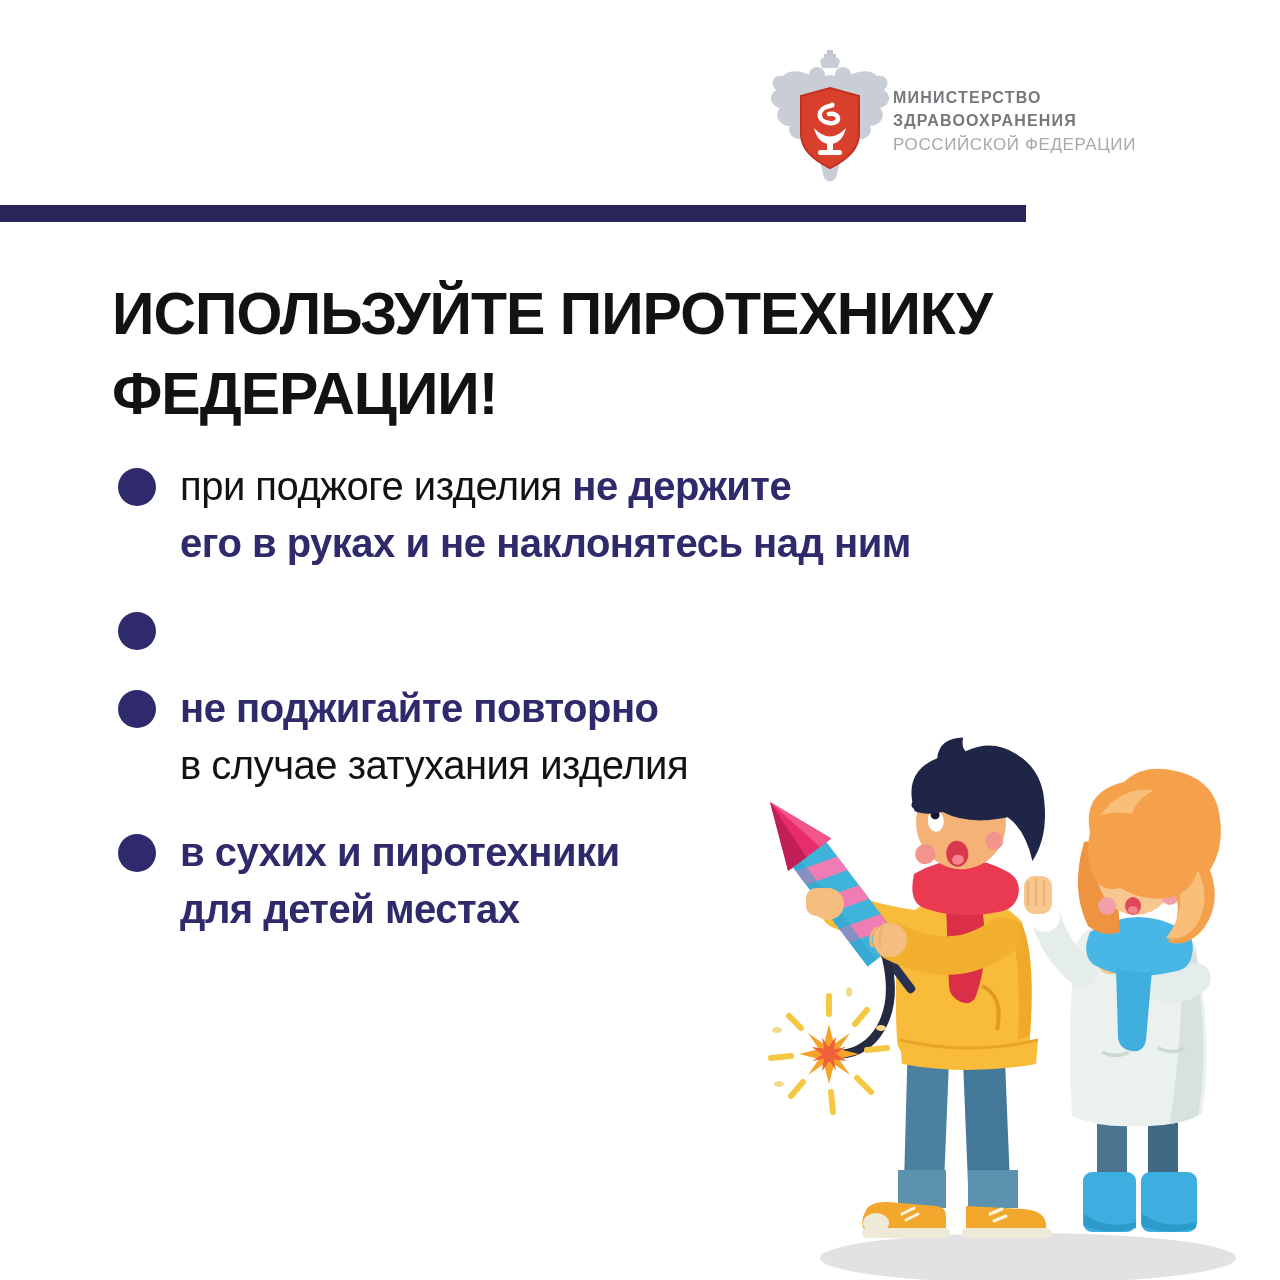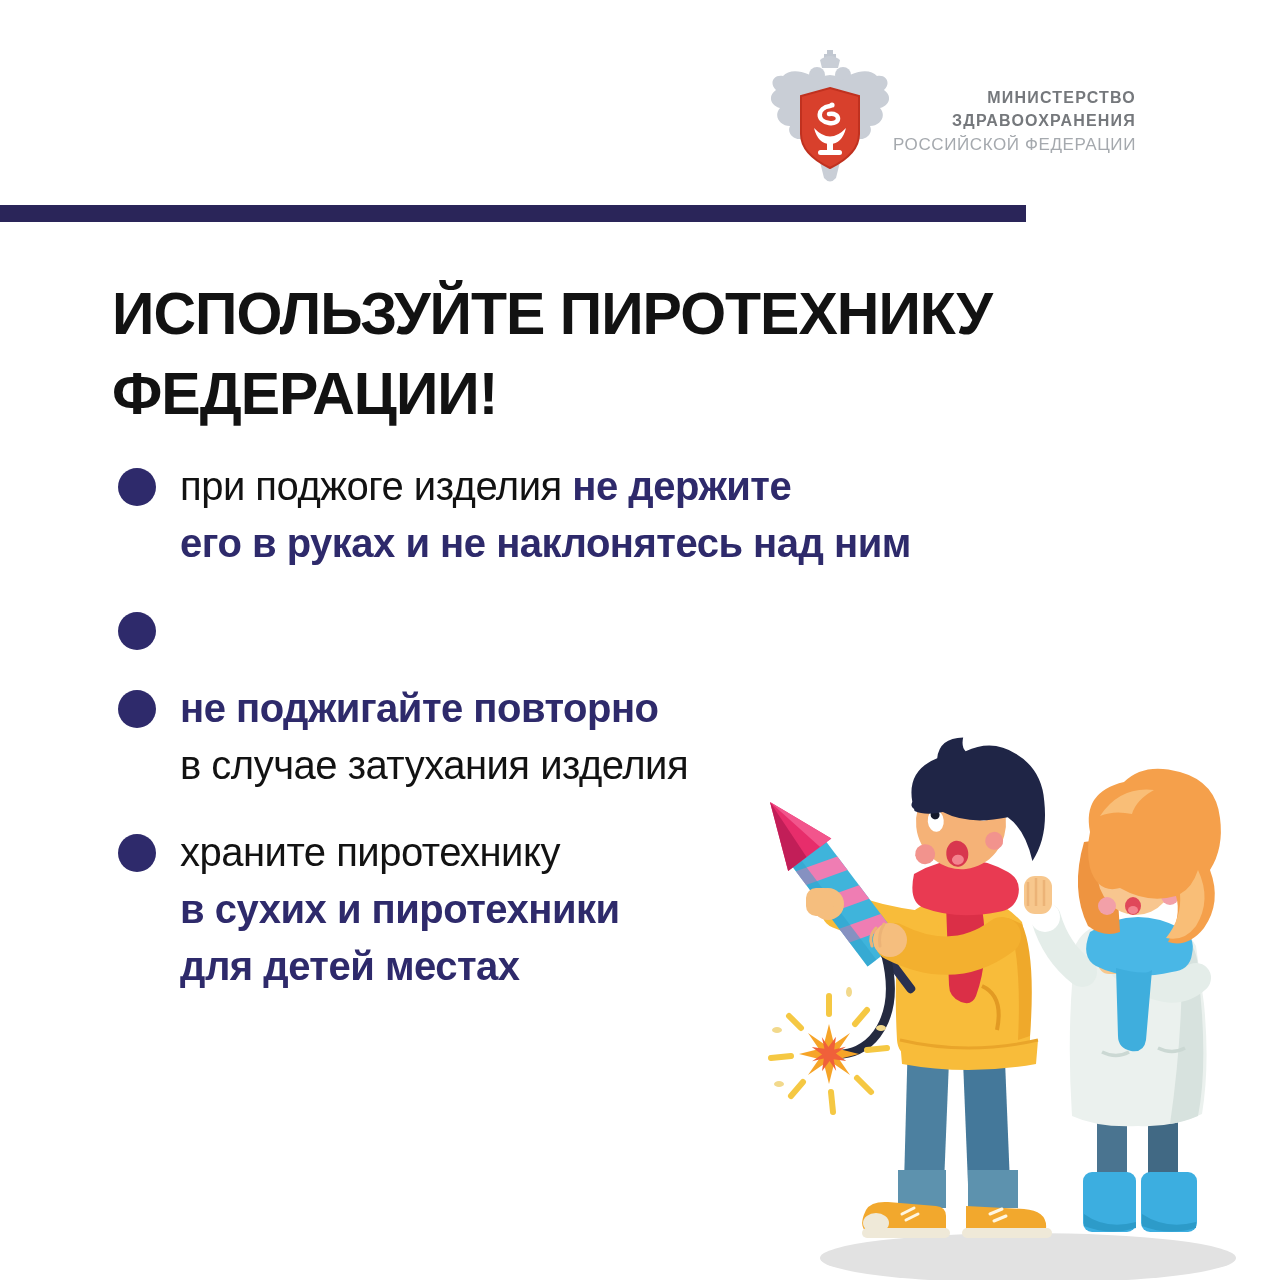--- a/index.html
+++ b/index.html
@@ -5,21 +5,21 @@
   :root{
     --navy:#2E2A6B; --bar:#2A2559; --black:#121212;
     --mgray:#75787C; --mlight:#A5A9AE;
   }
   html,body{margin:0;padding:0;background:#fff;}
   .page{position:relative;width:1280px;height:1280px;background:#ffffff;
         font-family:"Liberation Sans",sans-serif;overflow:hidden;}
   
   .emblem{position:absolute;left:770px;top:48px;width:120px;height:136px;}
   .ministry{position:absolute;left:893px;top:86px;}
-  .ministry .b{font-weight:bold;font-size:16px;line-height:23px;color:var(--mgray);letter-spacing:1.2px;text-align:right;}
+  .ministry .b{font-weight:bold;font-size:16px;line-height:23px;color:var(--mgray);letter-spacing:1.2px;}
   .ministry .l{font-size:17px;line-height:25px;color:var(--mlight);letter-spacing:0.6px;}
   .divider{position:absolute;left:0;top:205px;width:1026px;height:17px;background:var(--bar);}
   
   .title{position:absolute;left:104px;top:266px;margin:8px;font-weight:bold;font-size:59px;
          line-height:80px;color:var(--black);letter-spacing:-1px;}
   
   .bullets{position:absolute;left:104px;top:458px;width:1010px;list-style:none;margin:0;padding:0;}
   .bullet-item{display:flex;align-items:flex-start;margin-bottom:30px;}
   .dot{flex:0 0 auto;width:38px;height:38px;border-radius:50%;background:var(--navy);
        margin:10px 24px 0 14px;}
@@ -90,21 +90,20 @@
       <li class="bullet-item">
         <span class="dot"></span>
         <div class="rule-text">
           <div class="line"><span class="bold-navy">не поджигайте повторно</span></div>
           <div class="line"><span class="regular-black">в случае затухания изделия</span></div>
         </div>
       </li>
       <li class="bullet-item">
         <span class="dot"></span>
         <div class="rule-text">
-          <div class="line"><span class="regular-black">храните пиротехнику</span></div>
           <div class="line"><span class="bold-navy">в сухих и пиротехники</span></div>
           <div class="line"><span class="bold-navy">для детей местах</span></div>
         </div>
       </li>
     </ul>
 
   <svg class="illustration" viewBox="0 0 530 560" width="530" height="560">
     <ellipse cx="278" cy="538" rx="208" ry="25" fill="#E2E2E2"></ellipse>
 
     <g>

